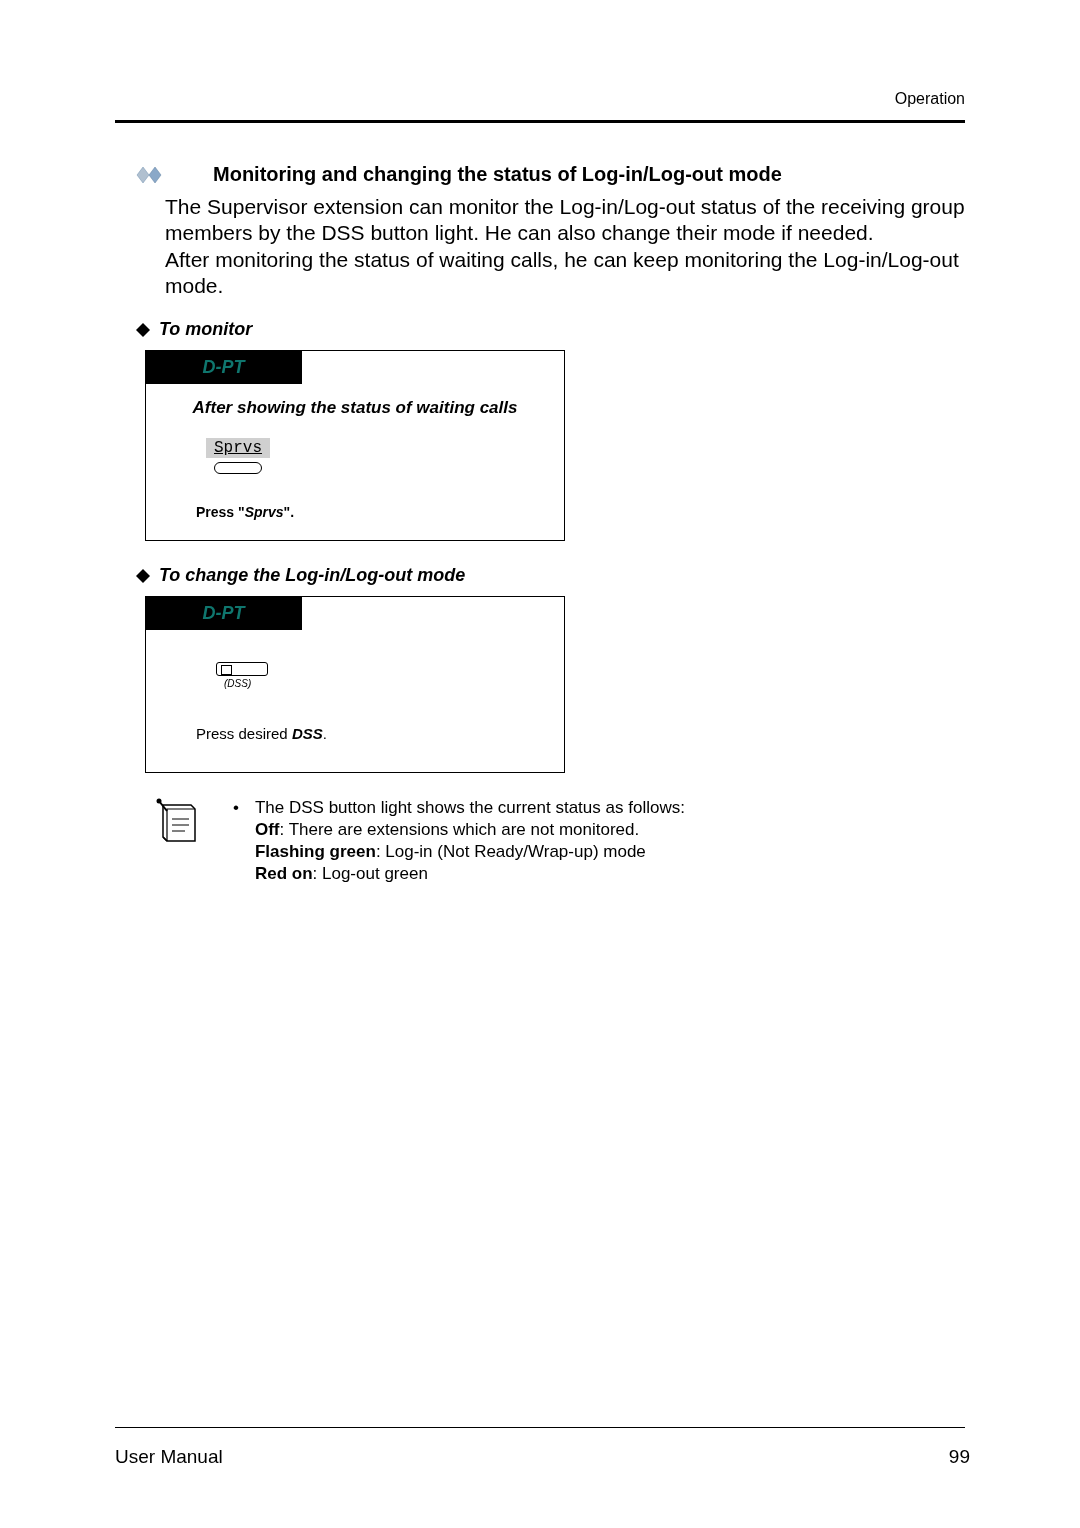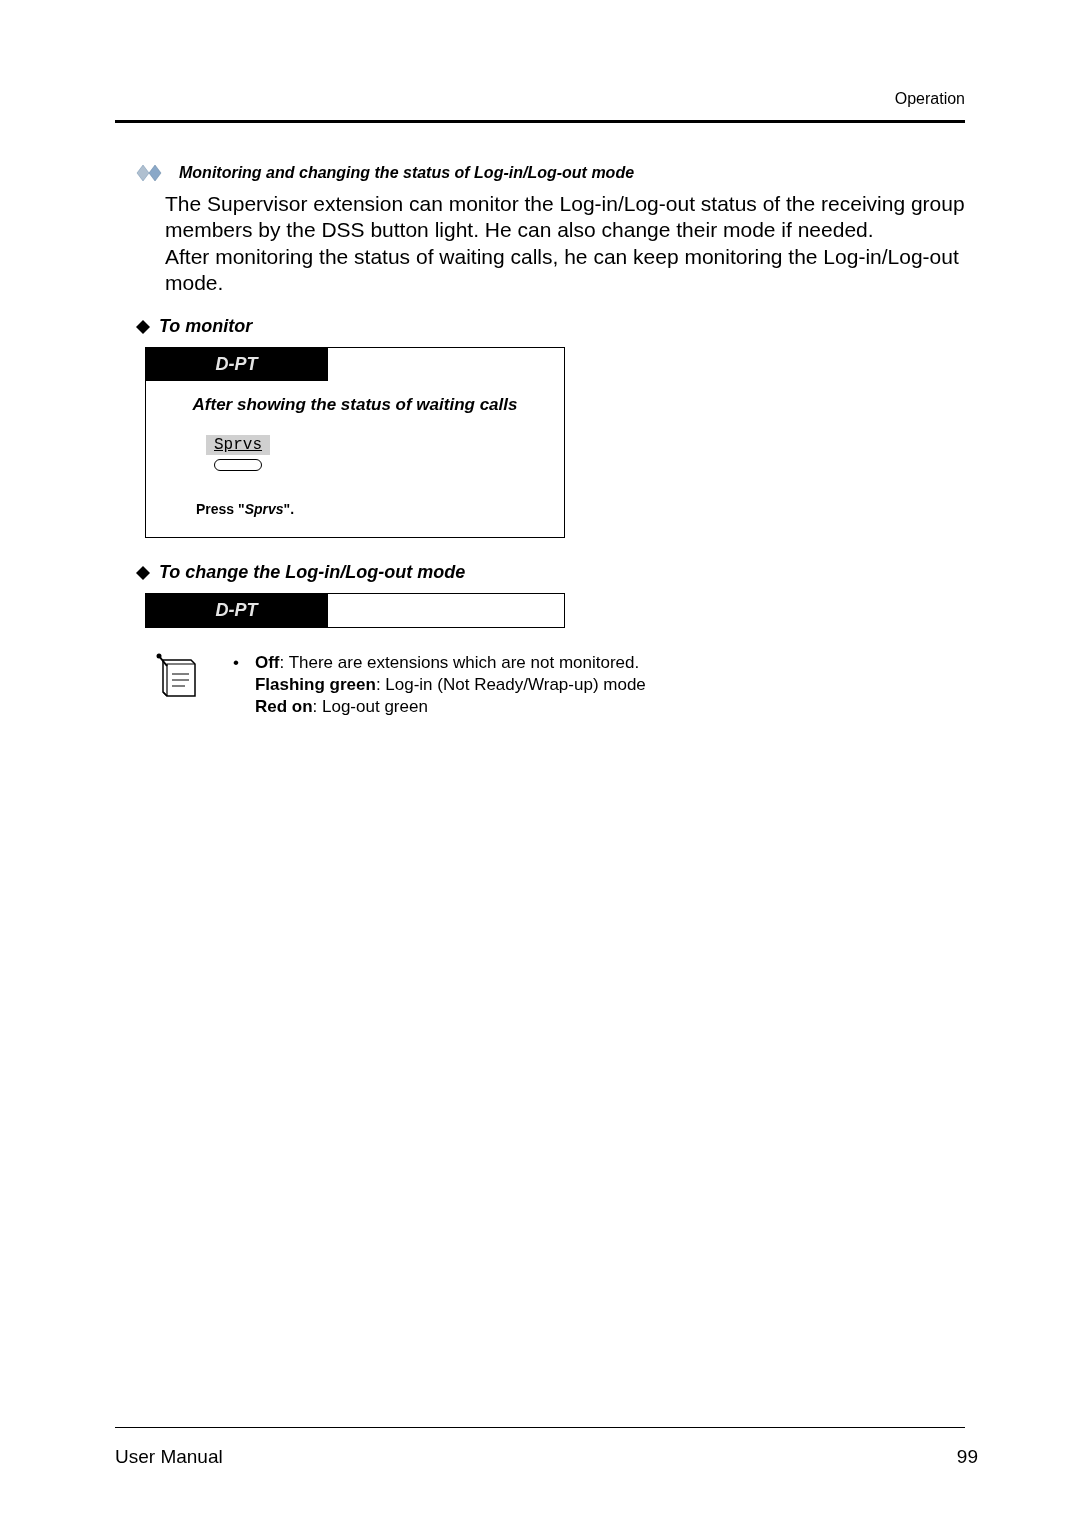--- a/index.html
+++ b/index.html
@@ -27,23 +27,23 @@
     gap: 10px;
     margin-left: 20px;
     margin-bottom: 8px;
   }
   .diamond-icons {
     width: 34px;
     height: 20px;
     flex-shrink: 0;
   }
   .section-title {
-    font-size: 16px;
-    font-weight: bold;
-    font-style: italic;
+    font-size: 20px;
+    font-weight: bold;
+    margin-left: 34px;
   }
   .intro-para {
     font-size: 21px;
     line-height: 1.25;
     margin-left: 50px;
     margin-bottom: 20px;
   }
   .sub-row {
     display: flex;
     align-items: center;
@@ -62,27 +62,27 @@
     font-style: italic;
   }
   .panel {
     border: 1.5px solid #000;
     margin-left: 30px;
     width: 420px;
     margin-bottom: 24px;
   }
   .panel-head {
     background: #000;
-    color: #e5e5e5;
+    color: #0f766e;
     font-weight: bold;
     font-style: italic;
     font-size: 18px;
     text-align: center;
     padding: 6px 0;
-    width: 182px;
+    width: 156px;
     border-right: 1.5px solid #000;
   }
   .panel-head-row {
     display: flex;
   }
   .panel-body {
     padding: 14px 20px 20px 20px;
   }
   .panel-caption {
     font-style: italic;
@@ -177,21 +177,21 @@
     border-top: 1.5px solid #000;
     position: absolute;
     bottom: 100px;
     left: 115px;
     right: 115px;
   }
   .footer {
     position: absolute;
     bottom: 60px;
     left: 115px;
-    right: 102px;
+    right: 110px;
     display: flex;
     justify-content: space-between;
     font-size: 19px;
   }
 </style>
 </head>
 <body>
 
 <div class="header-label">Operation</div>
 <hr class="header-rule">
@@ -232,38 +232,48 @@
 <div class="sub-row">
   <svg class="sub-diamond" viewBox="0 0 16 16">
     <polygon points="8,1 15,8 8,15 1,8" fill="#000"></polygon>
   </svg>
   <span class="sub-title">To change the Log-in/Log-out mode</span>
 </div>
 
 <div class="panel">
   <div class="panel-head-row">
     <div class="panel-head">D-PT</div>
+  </div>
+  <div class="panel-body">
+    <div class="dss-btn-wrap">
+      <div class="dss-btn"></div>
+      <div class="dss-caption">(DSS)</div>
+    </div>
+    <div class="press-dss">
+      <span>Press desired </span><span class="b">DSS</span><span>.</span>
+    </div>
   </div>
 </div>
 
 <div class="note-block">
   <svg class="note-icon" viewBox="0 0 48 50">
     <path d="M 8 8 L 36 8 L 40 12 L 40 44 L 12 44 L 8 40 Z" fill="#fff" stroke="#000" stroke-width="1.5"></path>
     <path d="M 8 40 L 12 44" stroke="#000" stroke-width="1.5" fill="none"></path>
     <path d="M 12 44 L 12 12 L 40 12" stroke="#000" stroke-width="1.2" fill="none"></path>
     <line x1="17" y1="22" x2="34" y2="22" stroke="#000" stroke-width="1"></line>
     <line x1="17" y1="28" x2="34" y2="28" stroke="#000" stroke-width="1"></line>
     <line x1="17" y1="34" x2="30" y2="34" stroke="#000" stroke-width="1"></line>
     <path d="M 4 4 L 12 14" stroke="#000" stroke-width="2"></path>
     <circle cx="4" cy="4" r="2.5" fill="#000"></circle>
   </svg>
   <div class="note-text">
     <div class="li">
       <span class="dot">•</span>
       <div>
+        <div>The DSS button light shows the current status as follows:</div>
         <div><span class="bi">Off</span><span>: There are extensions which are not monitored.</span></div>
         <div><span class="bi">Flashing green</span><span>: Log-in (Not Ready/Wrap-up) mode</span></div>
         <div><span class="bi">Red on</span><span>: Log-out green</span></div>
       </div>
     </div>
   </div>
 </div>
 
 <hr class="footer-rule">
 <div class="footer">

